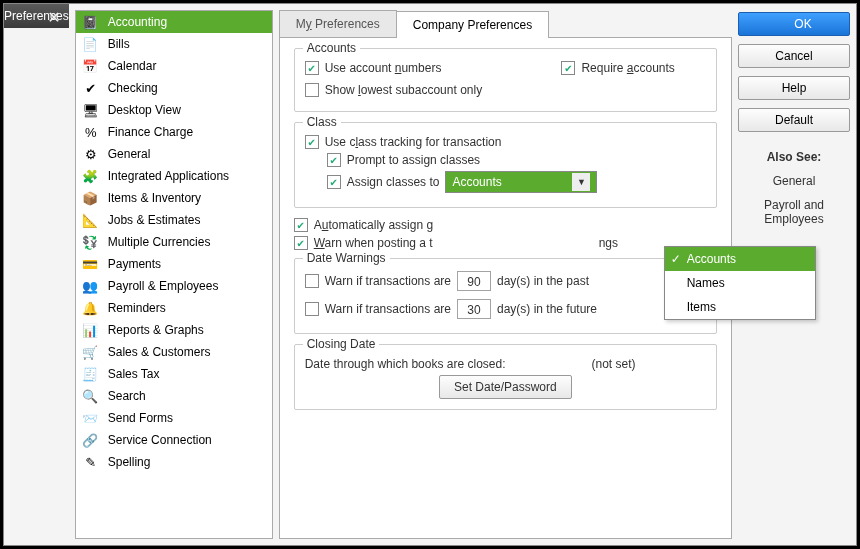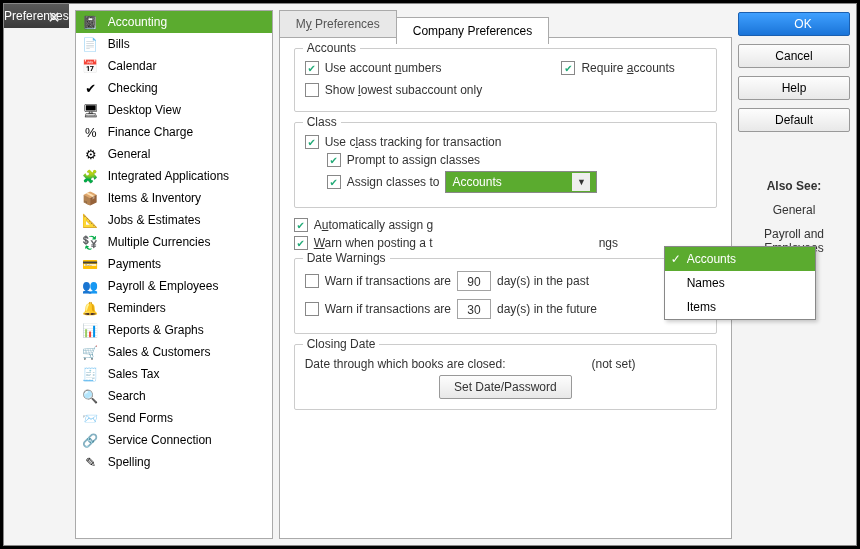--- a/index.html
+++ b/index.html
@@ -8,40 +8,40 @@
 .titlebar { background: linear-gradient(#5a5a5a,#3a3a3a); height: 24px; display: flex; align-items: center; justify-content: center; position: relative; color: #fff; }
 .titlebar .close { position: absolute; right: 8px; top: 4px; font-size: 16px; color: #eee; cursor: pointer; }
 .body { flex: 1; display: flex; padding: 6px; gap: 6px; background: #f4f4f4; }
 .sidebar { width: 198px; background: #fff; border: 1px solid #aaa; overflow-y: auto; }
 .sbitem { display: flex; align-items: center; height: 22px; padding: 0 6px; gap: 8px; cursor: pointer; }
 .sbitem .ico { width: 18px; height: 16px; display: inline-flex; align-items: center; justify-content: center; font-size: 13px; }
 .sbitem.active { background: #5bab2f; color: #fff; }
 .main { flex: 1; display: flex; flex-direction: column; position: relative; justify-content: flex-end; }
 .tabs { display: flex; border-bottom: 1px solid #aaa; }
 .tab { padding: 6px 16px; background: #e8e8e8; border: 1px solid #aaa; border-bottom: none; margin-right: -1px; cursor: pointer; color: #555; }
-.tab.active { background: #fff; color: #000; position: relative; top: 7px; }
+.tab.active { background: #fff; color: #000; position: relative; top: 1px; }
 .tab .ul { text-decoration: underline; }
 .panel { background: #fff; border: 1px solid #aaa; border-top: none; flex: 1; padding: 10px 14px; font-size: 12px; color: #333; }
 .fieldset { border: 1px solid #ccc; border-radius: 2px; padding: 8px 10px 10px; margin-bottom: 10px; position: relative; }
 .legend { position: absolute; top: -8px; left: 8px; background: #fff; padding: 0 4px; font-size: 12px; }
 .row { display: flex; align-items: center; gap: 6px; margin: 4px 0; }
 .chk { width: 14px; height: 14px; border: 1px solid #888; background: #fff; display: inline-flex; align-items: center; justify-content: center; font-size: 10px; color: #2a7; }
 .lbl .ul { text-decoration: underline; }
 .numbox { width: 34px; height: 20px; border: 1px solid #a3a3a3; text-align: center; line-height: 20px; }
 .combo { width: 152px; height: 22px; border: 1px solid #888; background: #5bab2f; color: #fff; display: flex; align-items: center; padding: 0 6px; position: relative; }
 .combo .arrow { margin-left: auto; width: 18px; height: 18px; background: #eee; color: #333; display: flex; align-items: center; justify-content: center; font-size: 9px; }
 .dropdown { position: absolute; top: 236px; left: 385px; width: 152px; background: #fff; border: 1px solid #888; box-shadow: 2px 2px 4px rgba(0,0,0,0.2); z-index: 10; }
 .dditem { padding: 5px 8px 5px 22px; cursor: pointer; position: relative; }
 .dditem.sel { background: #5bab2f; color: #fff; }
 .dditem.sel::before { content: "✓"; position: absolute; left: 6px; }
 .btn { height: 24px; border: 1px solid #999; background: linear-gradient(#fdfdfd,#e8e8e8); border-radius: 2px; padding: 0 14px; display: inline-flex; align-items: center; justify-content: center; cursor: pointer; }
 .right { width: 112px; display: flex; flex-direction: column; gap: 8px; padding-top: 2px; }
 .right .btn { width: 100%; }
 .right .btn.primary { background: linear-gradient(#3fa0ff,#1a74d8); color: #fff; border-color: #1a5fb0; padding-left: 32px; }
-.alsosee { text-align: center; margin-top: 39px; font-size: 12px; color: #333; }
+.alsosee { text-align: center; margin-top: 10px; font-size: 12px; color: #333; }
 .alsosee .hdr { font-weight: bold; margin-bottom: 10px; }
 .alsosee .link { margin-bottom: 10px; cursor: pointer; }
 </style>
 </head>
 <body>
 
 <div class="window">
   <div class="titlebar">
     <span>Preferences</span>
     <span class="close">✕</span>

